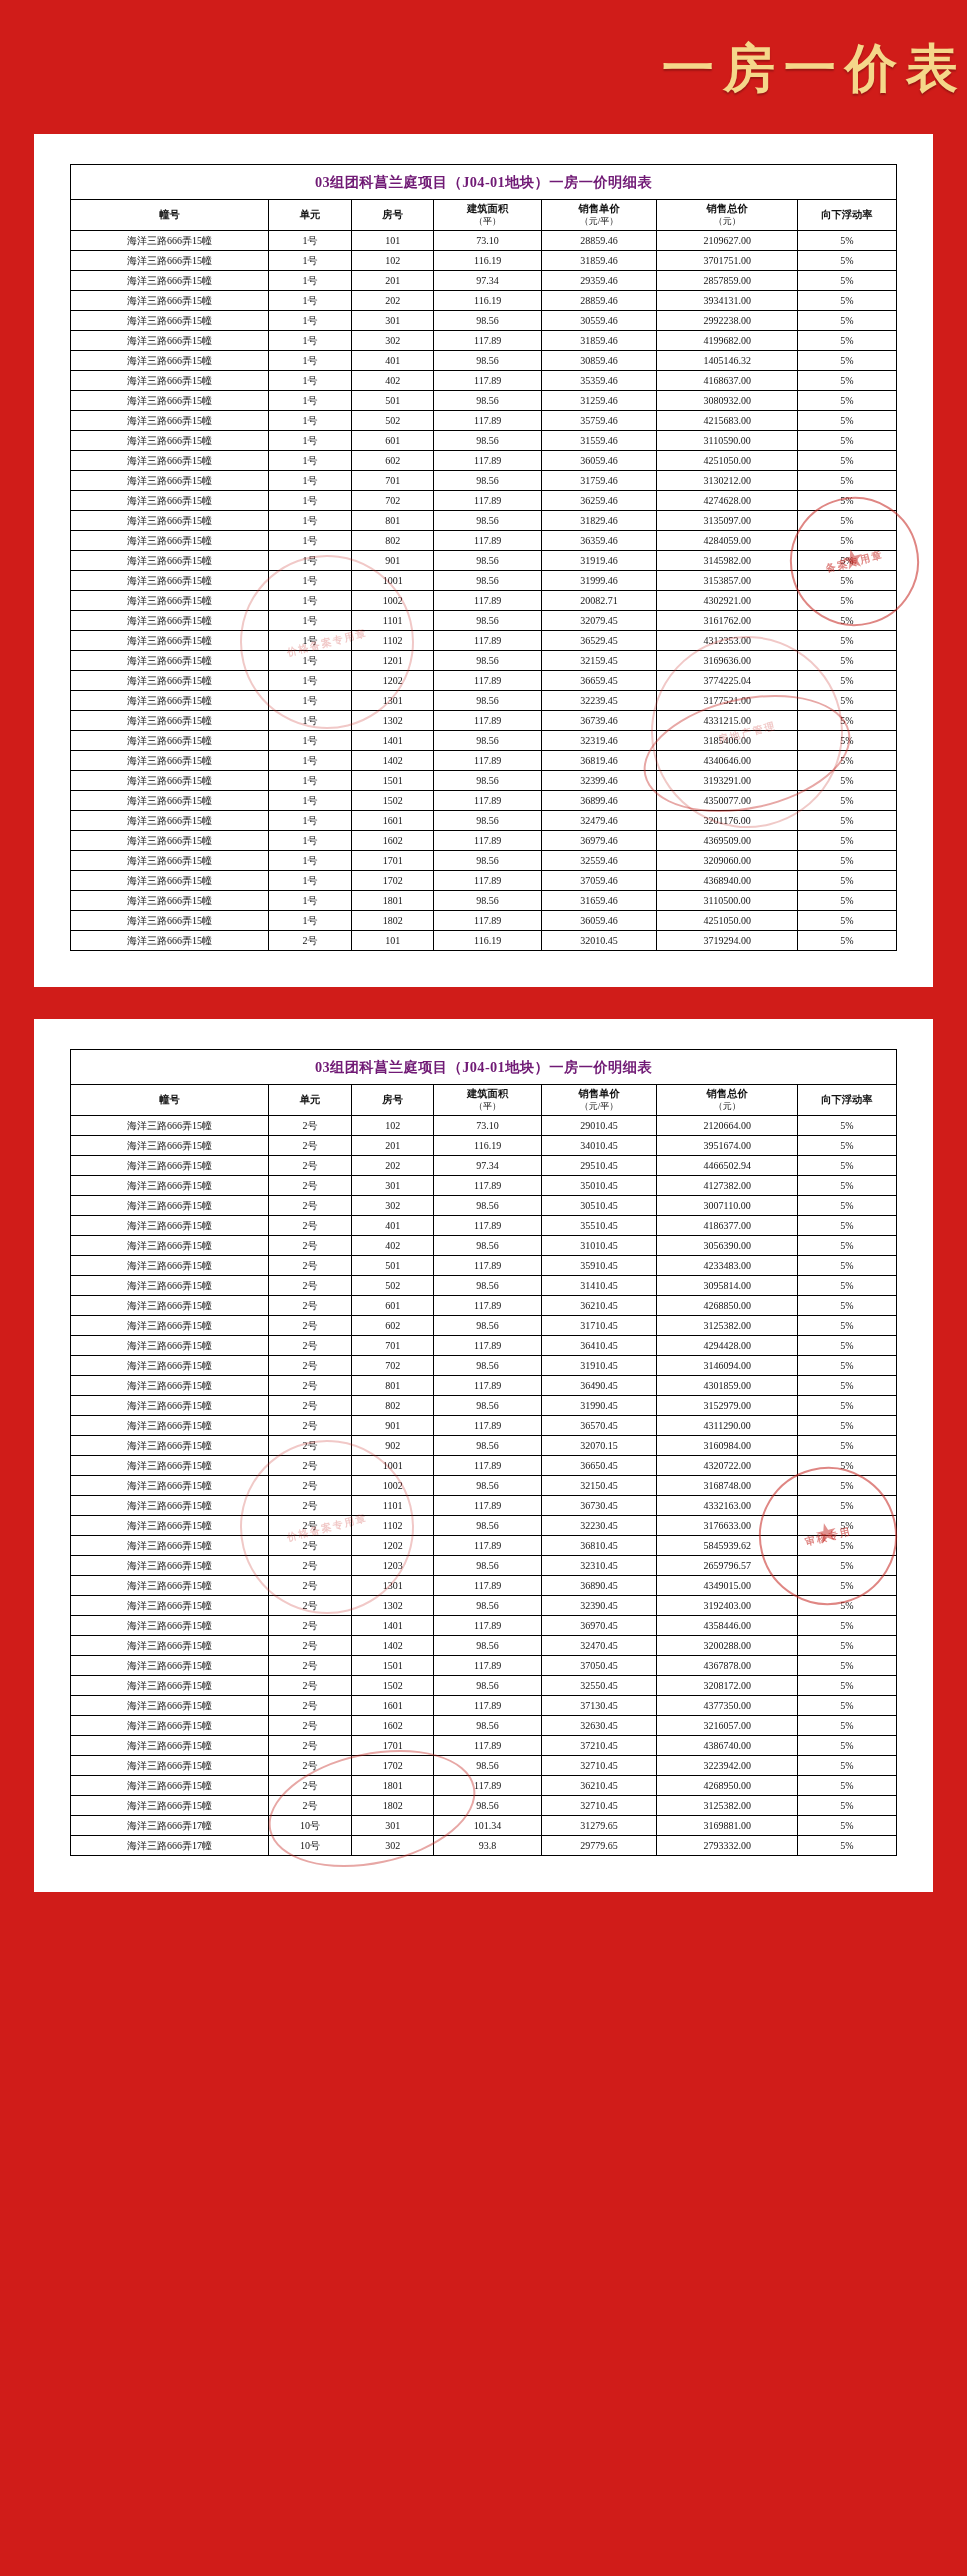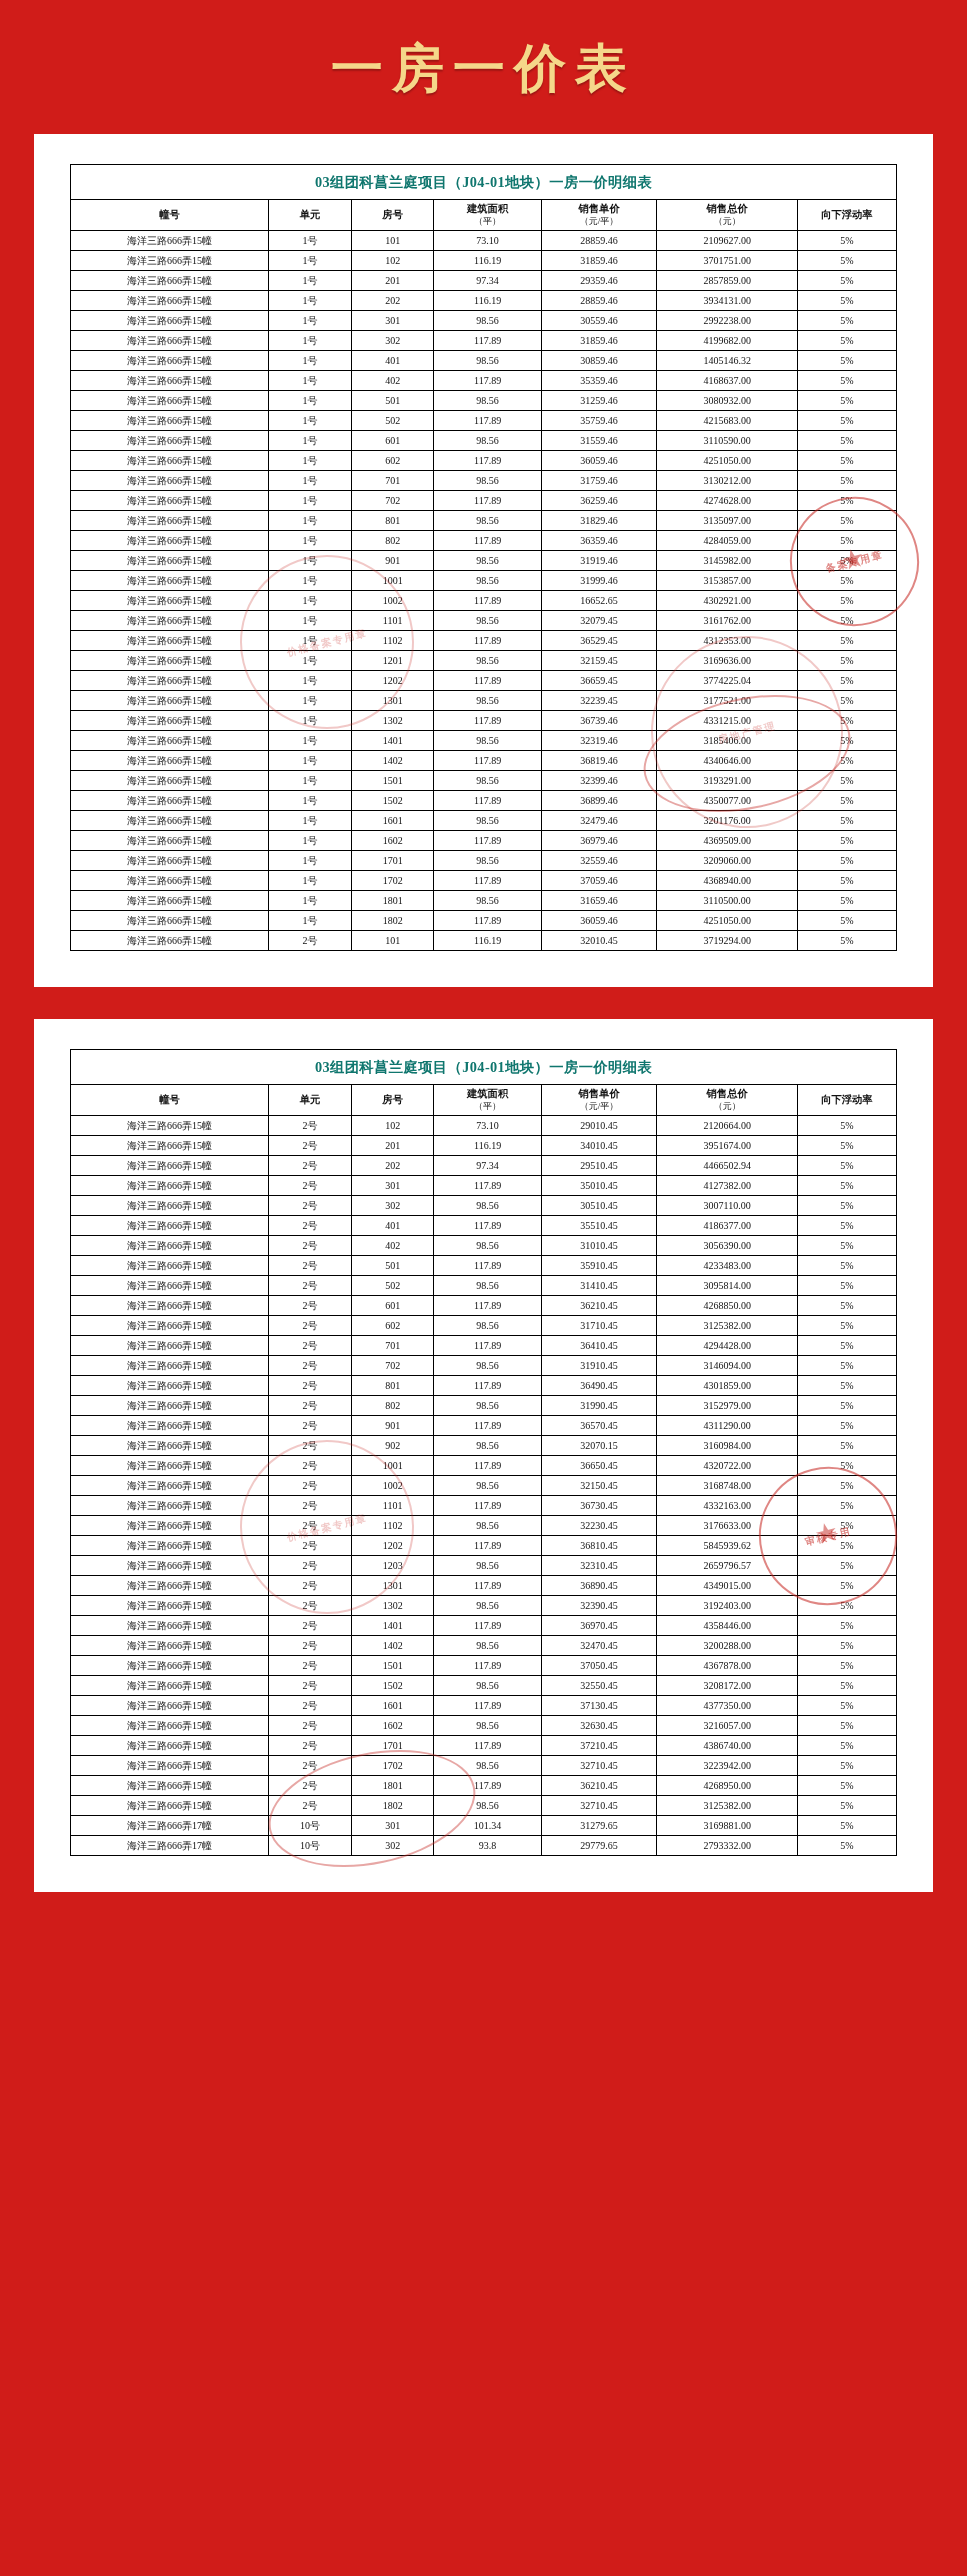--- a/index.html
+++ b/index.html
@@ -7,41 +7,41 @@
     width:967px;
     background:#d01c19;
     font-family:"Liberation Serif", serif;
   }
   .page{
     width:967px;
     background:#d01c19;
     padding-bottom:27px;
   }
   .main-title{
-    text-align:center;
+    text-align:right;
     color:#f5d78a;
     font-size:52px;
     font-weight:bold;
     letter-spacing:9px;
     padding:34px 0 30px 0;
     font-family:"Liberation Serif", serif;
     text-shadow:0 1.8px 1.8px rgba(0,0,0,.25);
   }
   .sheet{
     background:#ffffff;
     margin:0 34px 32px 34px;
     padding:30px 36px 36px 36px;
     position:relative;
     overflow:hidden;
   }
   .sheet-title{
     text-align:center;
     font-size:14.3px;
     font-weight:bold;
-    color:#0f766e;
+    color:#701a75;
     border:0.9px solid #000;
     border-bottom:none;
     padding:8px 0 7.2px 0;
     letter-spacing:0.4px;
   }
   table{
     border-collapse:collapse;
     width:100%;
     table-layout:fixed;
   }
@@ -309,21 +309,21 @@
             <td>98.56</td>
             <td>31999.46</td>
             <td>3153857.00</td>
             <td>5%</td>
           </tr>
           <tr>
             <td>海洋三路666弄15幢</td>
             <td>1号</td>
             <td>1002</td>
             <td>117.89</td>
-            <td>16652.65</td>
+            <td>20082.71</td>
             <td>4302921.00</td>
             <td>5%</td>
           </tr>
           <tr>
             <td>海洋三路666弄15幢</td>
             <td>1号</td>
             <td>1101</td>
             <td>98.56</td>
             <td>32079.45</td>
             <td>3161762.00</td>

